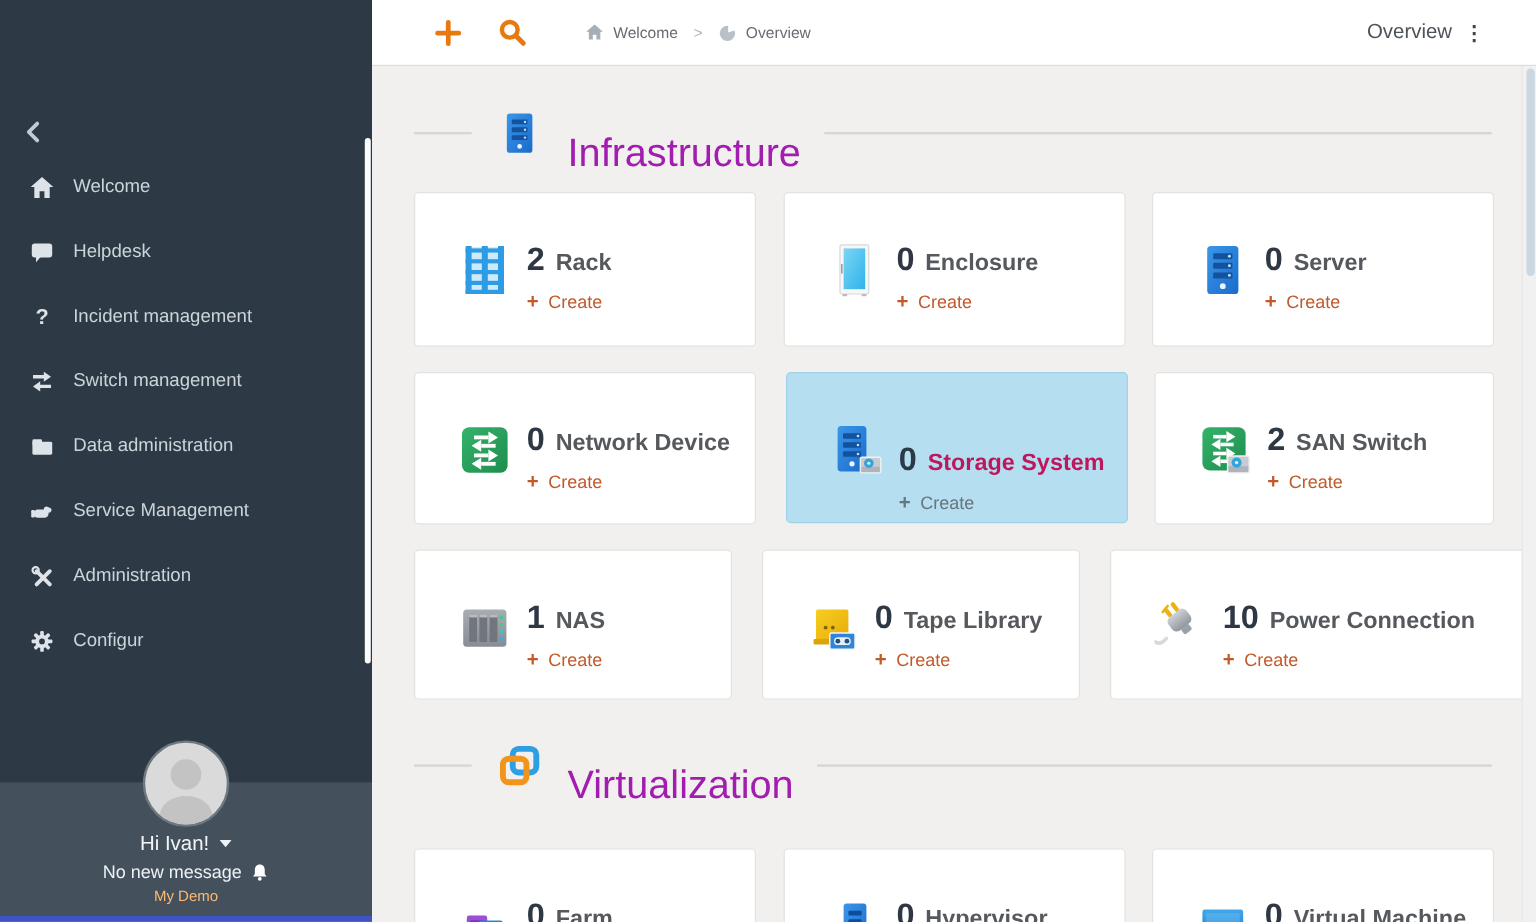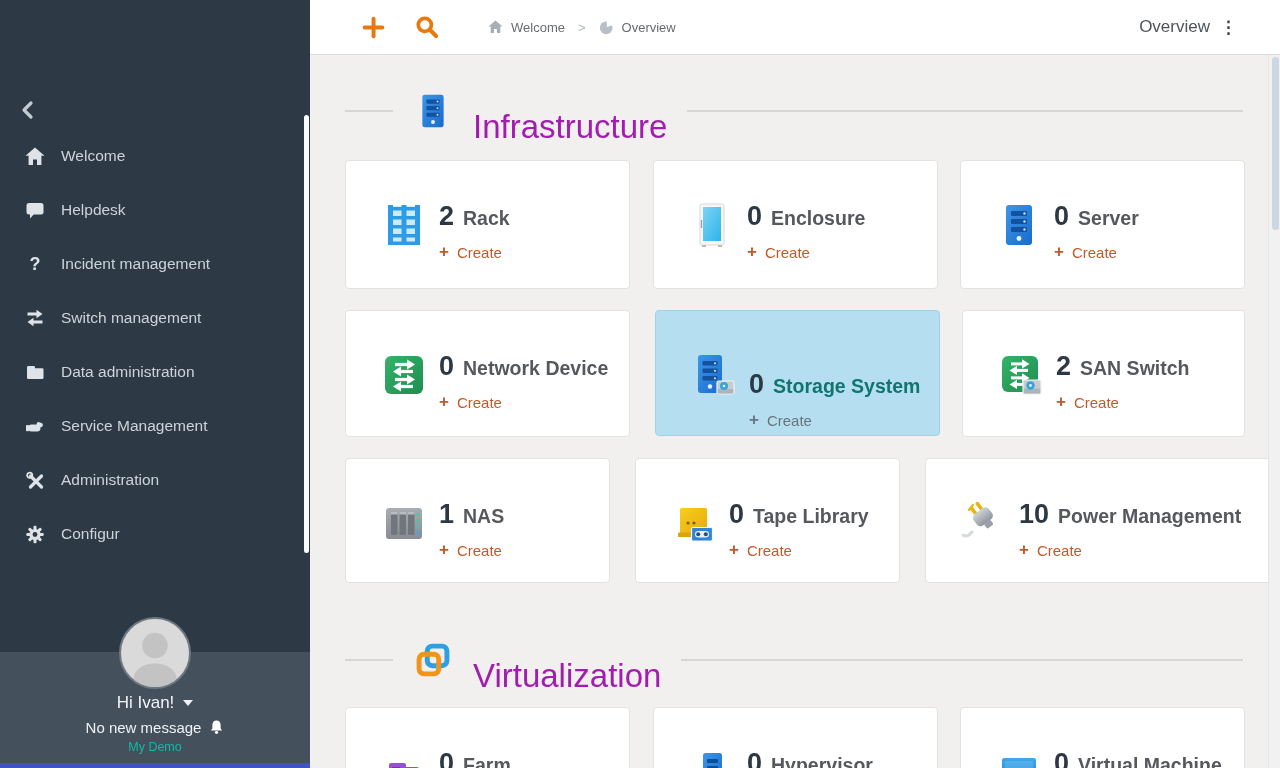--- a/index.html
+++ b/index.html
@@ -44,21 +44,21 @@
             border:2px solid #6e7880; z-index:8; cursor:pointer; }
   #greeting-row { position:absolute; left:0; top:693px; width:310px; height:20px;
                   display:flex; align-items:center; justify-content:center;
                   color:#f1f5f8; font-size:17px; cursor:pointer; z-index:9; }
   #greeting-row svg { margin-left:9px; }
   #message-row { position:absolute; left:0; top:718px; width:310px; height:18px;
                  display:flex; align-items:center; justify-content:center;
                  color:#eef2f6; font-size:15px; cursor:pointer; z-index:9; }
   #message-row svg { margin-left:8px; }
   #demo-row { position:absolute; left:0; top:740px; width:310px; text-align:center;
-              color:#14b8a6; font-size:12.5px; z-index:9; }
+              color:#fdba74; font-size:12.5px; z-index:9; }
   #bottom-strip { position:absolute; left:0; top:763px; width:310px; height:5px;
                   background:#4152c4; z-index:9; }
 
   
   #topbar { position:absolute; left:310px; top:0; width:970px; height:55px;
             background:#ffffff; border-bottom:1px solid #dcdcdc; z-index:4;
             display:flex; align-items:center; }
   #tb-left { display:flex; align-items:center; padding-left:50px; }
   #plus-btn { width:26px; height:26px; display:flex; align-items:center;
               justify-content:center; cursor:pointer; }
@@ -87,21 +87,21 @@
 
   .card { position:absolute; background:#ffffff; border:1px solid #e4e2df;
           border-radius:4px; cursor:pointer; }
   .card.hl { background:#b5def0; border-color:#9fd2e8; }
   .tile-icon { position:absolute; left:36px; top:42px; width:44px; height:44px; }
   .card-text { position:absolute; left:93px; top:40px; }
   .count-row { display:flex; align-items:baseline; }
   .count { font-size:27px; font-weight:bold; color:#2e3844; }
   .clabel { margin-left:9px; font-size:19.5px; color:#55585c;font-weight:bold; }
   .hl .count { color:#2b3a46; }
-  .hl .clabel { color:#0f766e;margin-top:24px; }
+  .hl .clabel { color:#be185d;margin-top:24px; }
   .create { margin-top:10px; display:flex; align-items:center; color:#c05a2b;
             font-size:15px; cursor:pointer; }
   .create .plus { font-weight:bold; font-size:17px; margin-right:8px; }
   .hl .create { color:#68757d; }
 
   
   #main-scrolltrack { position:absolute; left:1268px; top:55px; width:12px;
                       height:713px; background:#f1f1f1; border-left:1px solid #e5e5e5; }
   #main-scrollthumb { position:absolute; left:2.5px; top:2px; width:7px; height:173px;
                       background:#cbd8e2; border-radius:3.5px; cursor:pointer; }
@@ -553,30 +553,30 @@
       <rect x="17" y="0" width="3.6" height="9.5" rx="1.8" fill="#eab215"></rect>
       <rect x="24.4" y="0" width="3.6" height="9.5" rx="1.8" fill="#eab215"></rect>
       <rect x="13" y="8.5" width="19" height="14" rx="4.5" fill="url(#g-pow)"></rect>
       <rect x="18.5" y="22" width="8" height="6" rx="1.5" fill="#9aa1a8"></rect>
     </g>
     <path d="M7,9 l4,-5" stroke="#eab215" stroke-width="2.2" stroke-linecap="round"></path>
   </svg>
   <div class="card-text">
     <div class="count-row">
         <span class="count">10</span>
-        <span class="clabel">Power Management</span>
-      </div>
-    <div class="create">
-        <span class="plus">+</span>
-        <span>Create</span>
-      </div>
-  </div>
-</div>
-
-<div class="section-header" style="top:634px;">
+        <span class="clabel">Power Connection</span>
+      </div>
+    <div class="create">
+        <span class="plus">+</span>
+        <span>Create</span>
+      </div>
+  </div>
+</div>
+
+<div class="section-header" style="top:612px;">
   <div class="sh-line-l"></div>
   <div class="sh-icon">
       <svg width="36" height="40" viewBox="0 0 44 44">
     <rect x="15" y="5" width="24" height="24" rx="6" fill="none" stroke="#2f9fe3" stroke-width="6"></rect>
     <rect x="5" y="15" width="24" height="24" rx="6" fill="none" stroke="#f0941c" stroke-width="6"></rect>
   </svg>
     </div>
   <div class="sh-title">Virtualization</div>
   <div class="sh-line-r"></div>
 </div>

